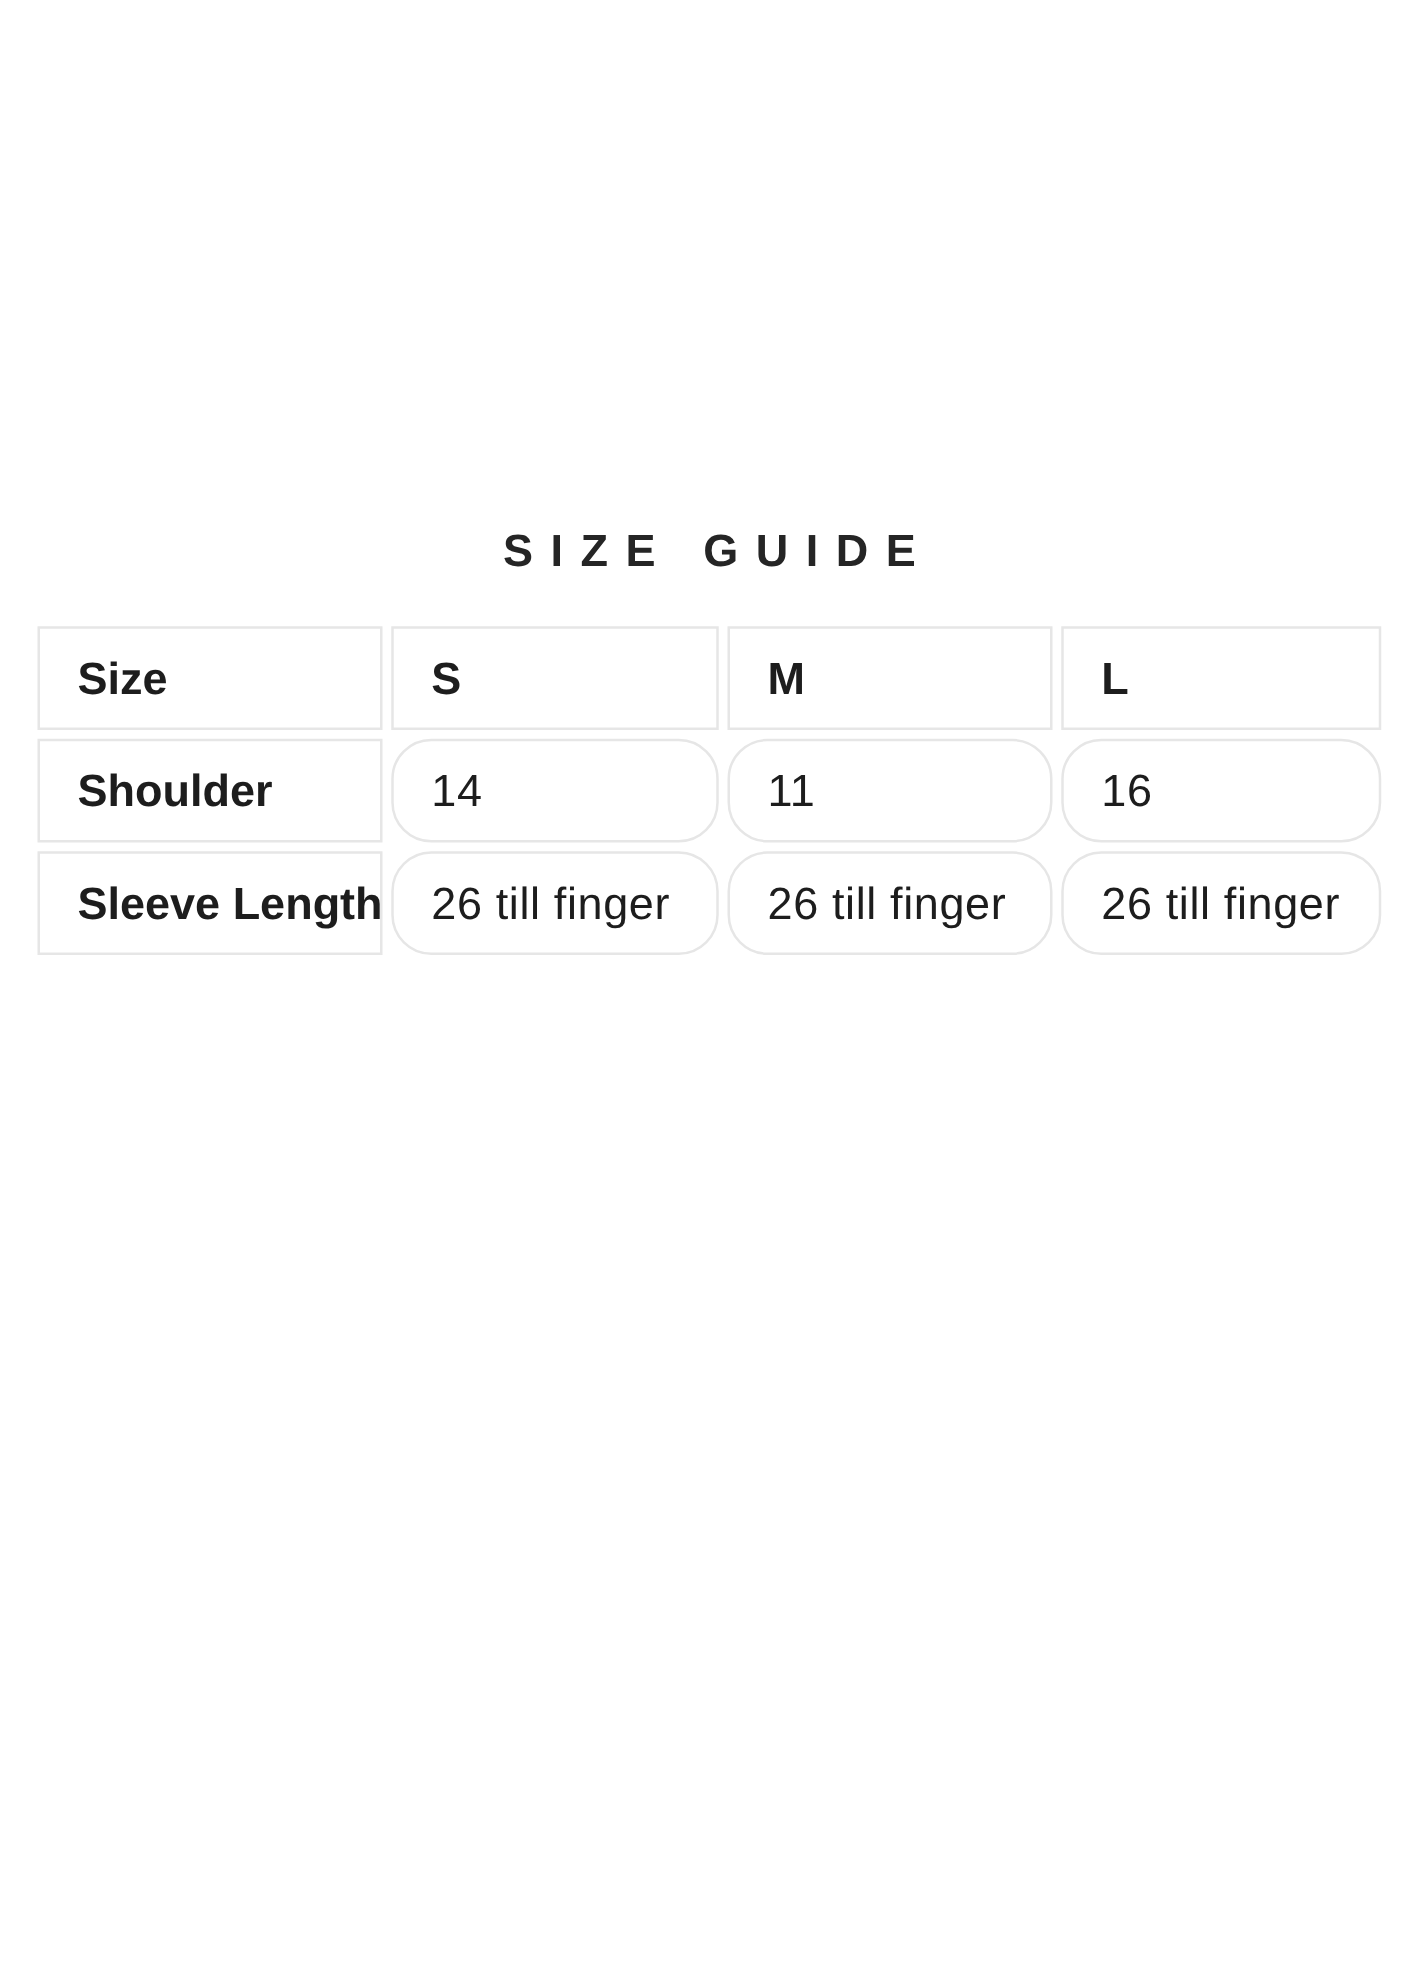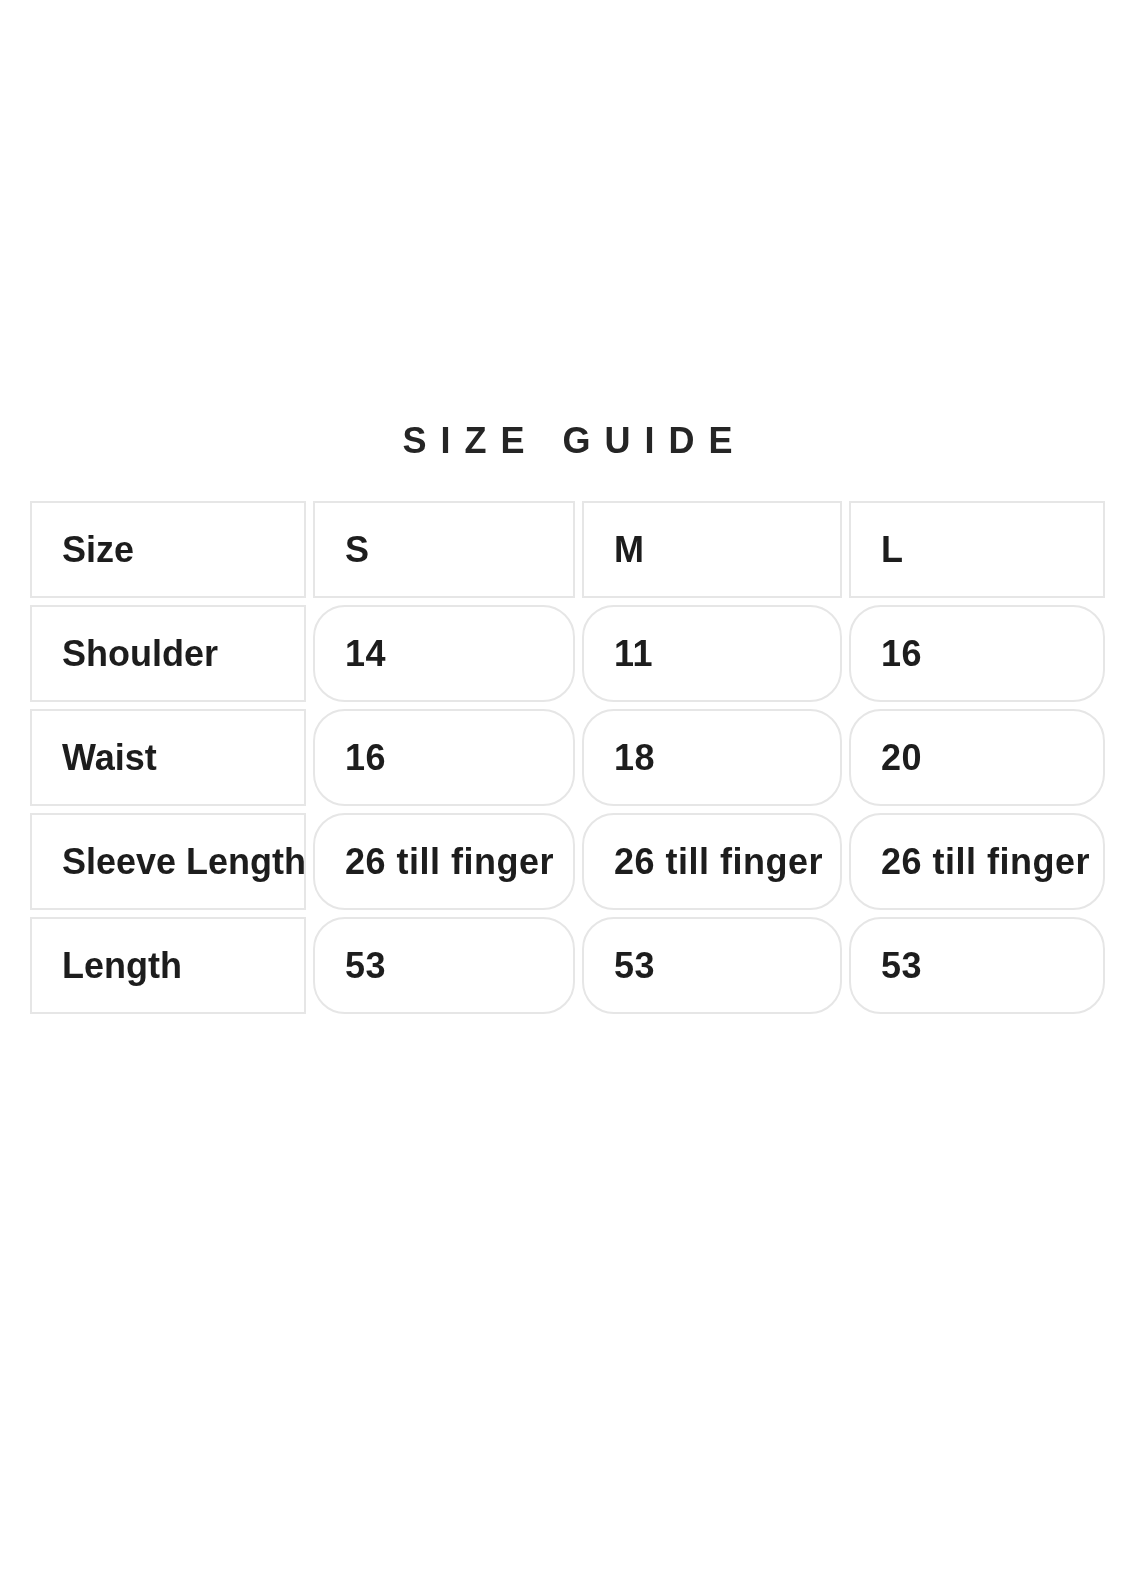--- a/index.html
+++ b/index.html
@@ -33,35 +33,35 @@
     margin: 36px auto 0 auto;
   }
   .col-label  { width: 276px; }
   .col-s      { width: 262px; }
   .col-m      { width: 260px; }
   .col-l      { width: 256px; }
   .size-table th,
   .size-table td {
     border: 2px solid #e6e6e6;
     background: #ffffff;
-    height: 97px;
+    height: 83px;
     padding: 0 10px 0 30px;
     text-align: left;
     vertical-align: middle;
     font-size: 36px;
     line-height: 1.1;
     color: #1d1d1d;
     overflow: hidden;
     white-space: nowrap;
   }
   .size-table th {
     font-weight: 700;
   }
   .size-table td {
-    font-weight: 700;
+    font-weight: 400;
     letter-spacing: 0.5px;
     border-radius: 32px;
   }
 </style>
 </head>
 <body>
 
 <div class="page">
 
   <div class="guide-title">SIZE GUIDE</div>
@@ -82,33 +82,21 @@
       </tr>
     </thead>
     <tbody>
       <tr>
         <th>Shoulder</th>
         <td>14</td>
         <td>11</td>
         <td>16</td>
       </tr>
       <tr>
-        <th>Waist</th>
-        <td>16</td>
-        <td>18</td>
-        <td>20</td>
-      </tr>
-      <tr>
         <th>Sleeve Length</th>
         <td>26 till finger</td>
         <td>26 till finger</td>
         <td>26 till finger</td>
-      </tr>
-      <tr>
-        <th>Length</th>
-        <td>53</td>
-        <td>53</td>
-        <td>53</td>
       </tr>
     </tbody>
   </table>
 
 </div>
 
 </body></html>

